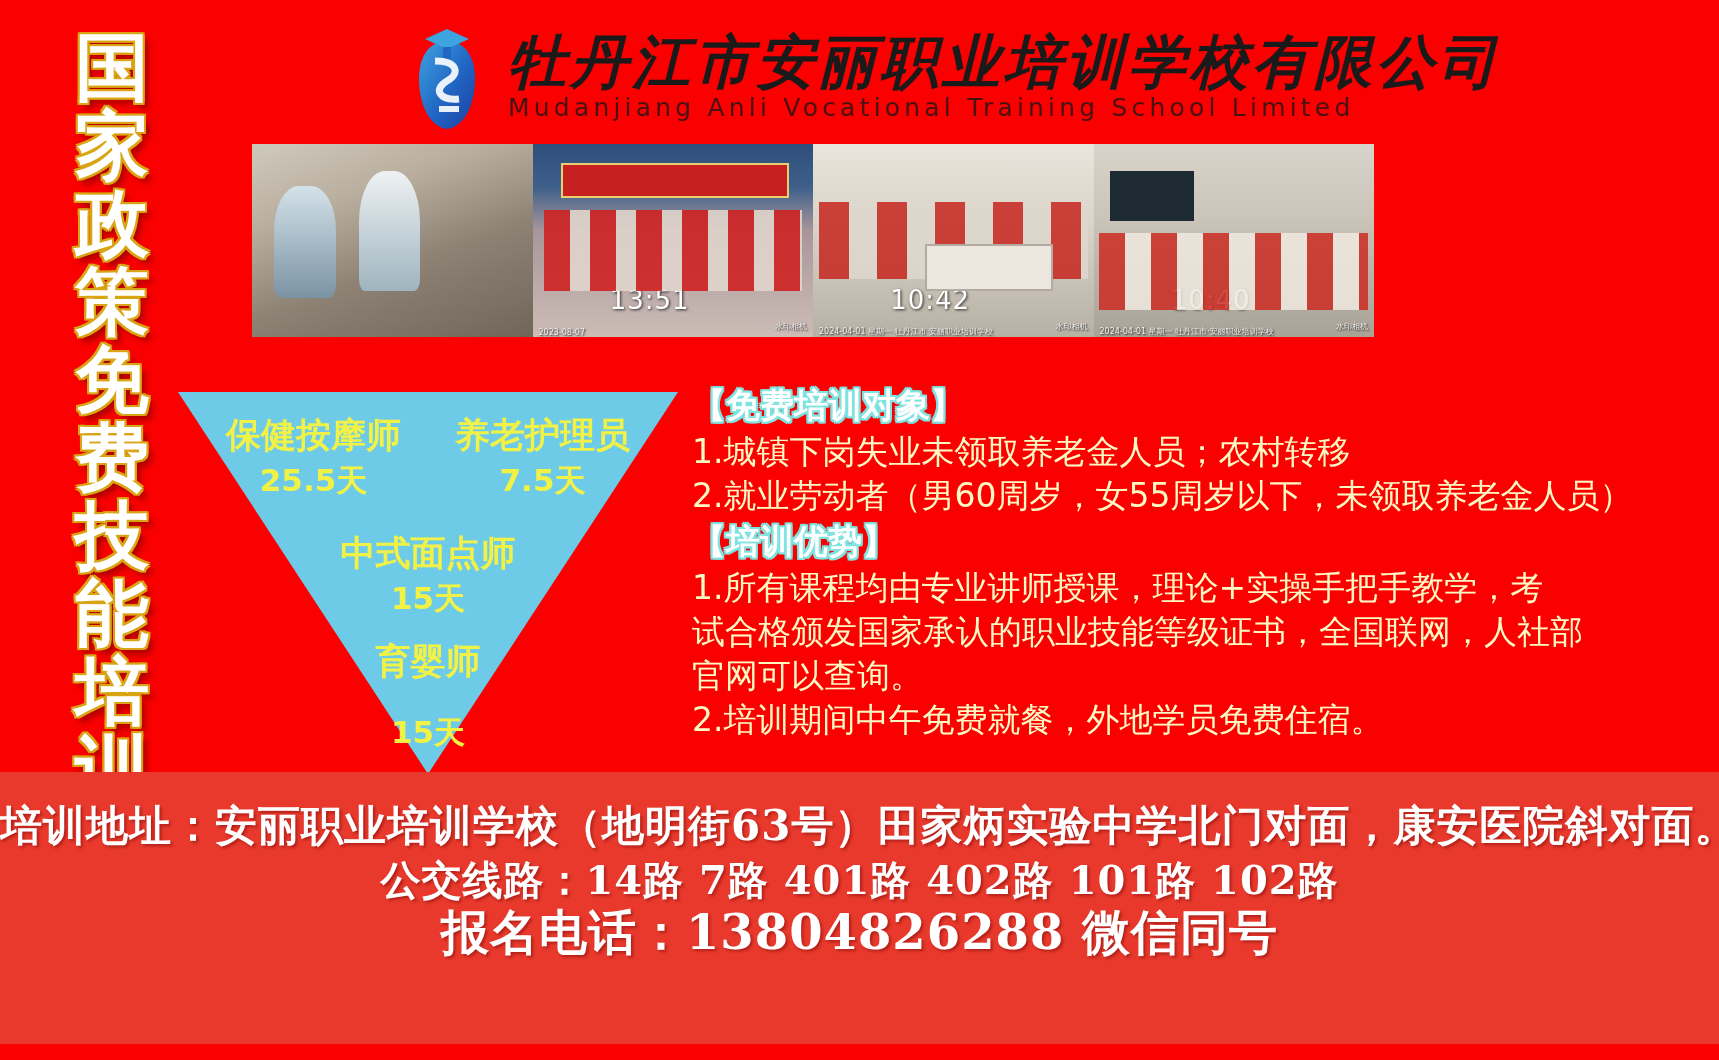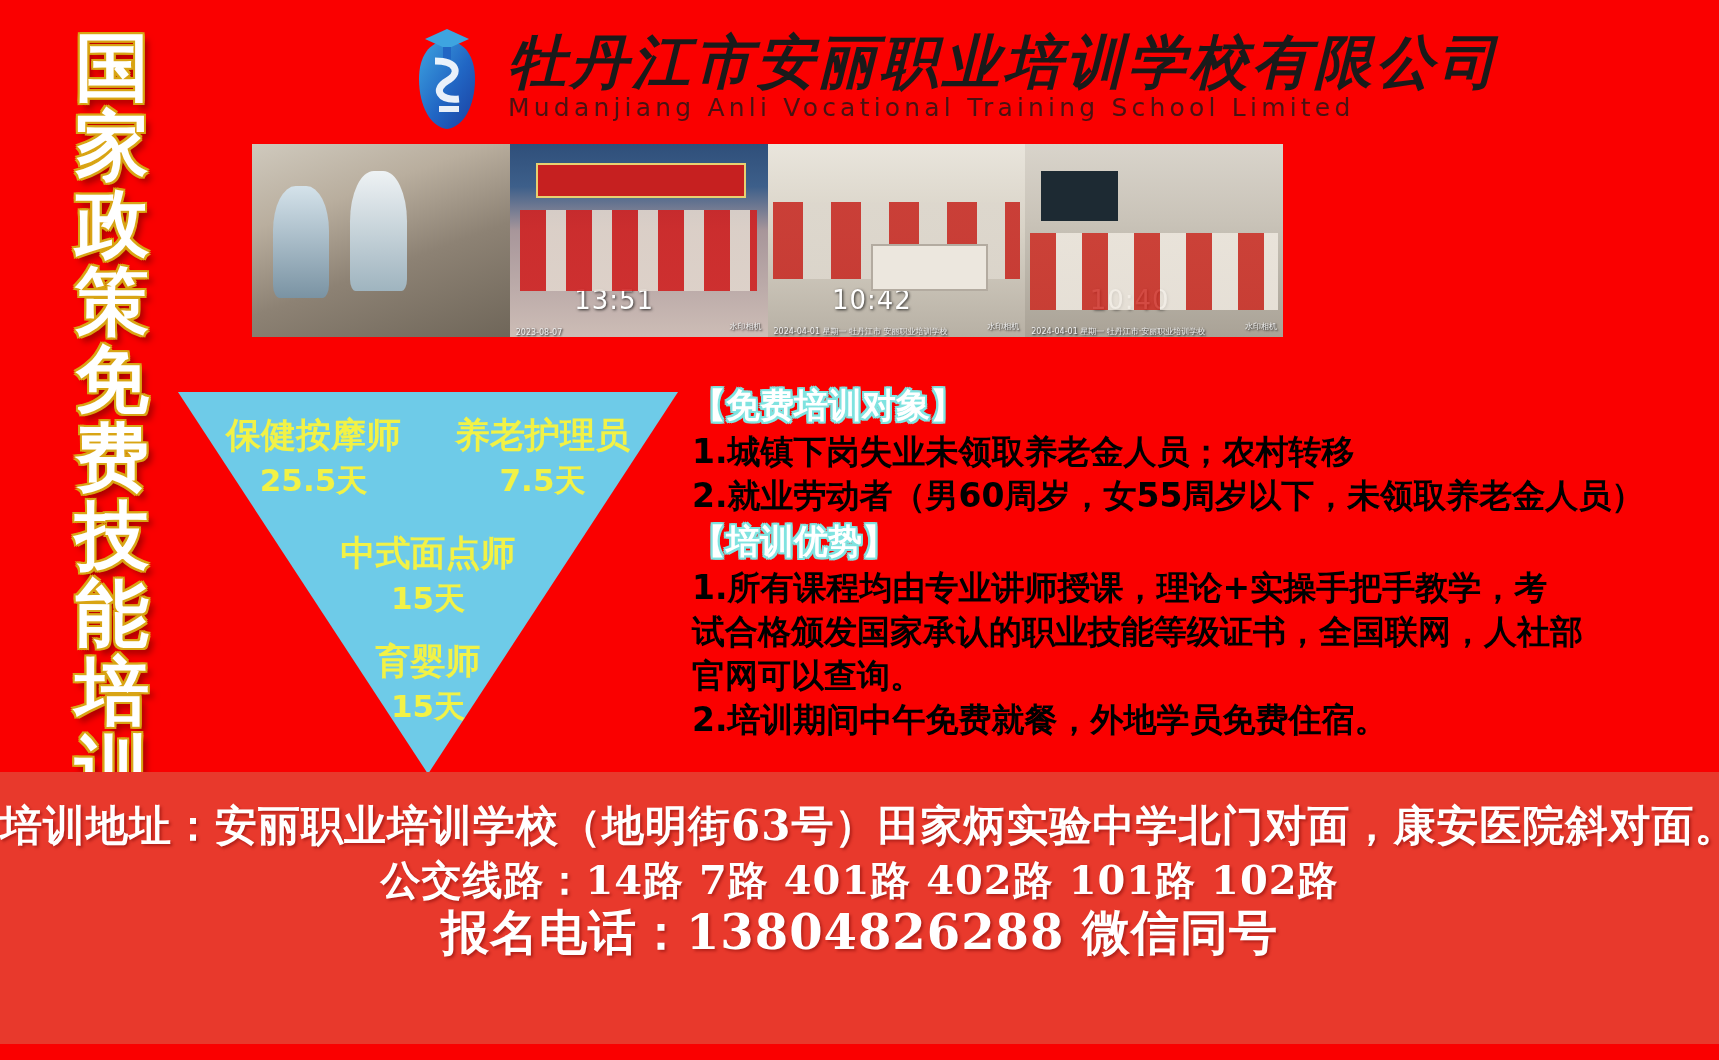--- a/index.html
+++ b/index.html
@@ -73,21 +73,21 @@
     color:#3a1414;
     font-family:"DejaVu Sans","Liberation Sans",sans-serif;
     white-space:nowrap;
     opacity:.92;
   }
 
   
   .photos {
     position:absolute;
     left:252px; top:144px;
-    width:1031px; height:195px;
+    width:1122px; height:195px;
     display:flex; justify-content:space-between;
   }
   .photo {
     position:relative;
     width:288px; height:193px;
     overflow:hidden;
     background:#6b6f72;
   }
   .photo .stamp-time {
     position:absolute;
@@ -162,21 +162,21 @@
   }
   .tri-col { display:flex; flex-direction:column; align-items:center; }
   .tri-name { font-size:35px; line-height:42px; white-space:nowrap; }
   .tri-days { font-size:31px; line-height:40px; margin-top:4px; }
   .tri-row2 {
     position:absolute; top:140px; left:0; width:100%;
     display:flex; flex-direction:column; align-items:center;
   }
   .tri-row3 {
     position:absolute; top:248px; left:0; width:100%;
-    display:flex; flex-direction:column; align-items:center;
+    display:flex; flex-direction:column; align-items:center;gap:26px;
   }
 
   
   .info {
     position:absolute;
     left:692px; top:382px;
     width:1020px;
   }
   .info-head {
     font-size:34px;
@@ -188,22 +188,22 @@
       2px 0 0 #7fe3e0, -2px 0 0 #7fe3e0,
       0 2px 0 #7fe3e0, 0 -2px 0 #7fe3e0,
       2px 2px 0 #7fe3e0, -2px -2px 0 #7fe3e0,
       2px -2px 0 #7fe3e0, -2px 2px 0 #7fe3e0;
     margin-bottom:2px;
     white-space:nowrap;
   }
   .info-line {
     font-size:33px;
     line-height:44px;
-    font-weight:bold;
-    color:#000000;
+    font-weight:normal;
+    color:#fef9c3;
     font-family:"DejaVu Sans","Liberation Sans",sans-serif;
     white-space:nowrap;
   }
   .info-head.second { }
 
   
   .footer {
     position:absolute;
     left:0; bottom:16px;
     width:1719px; height:272px;

